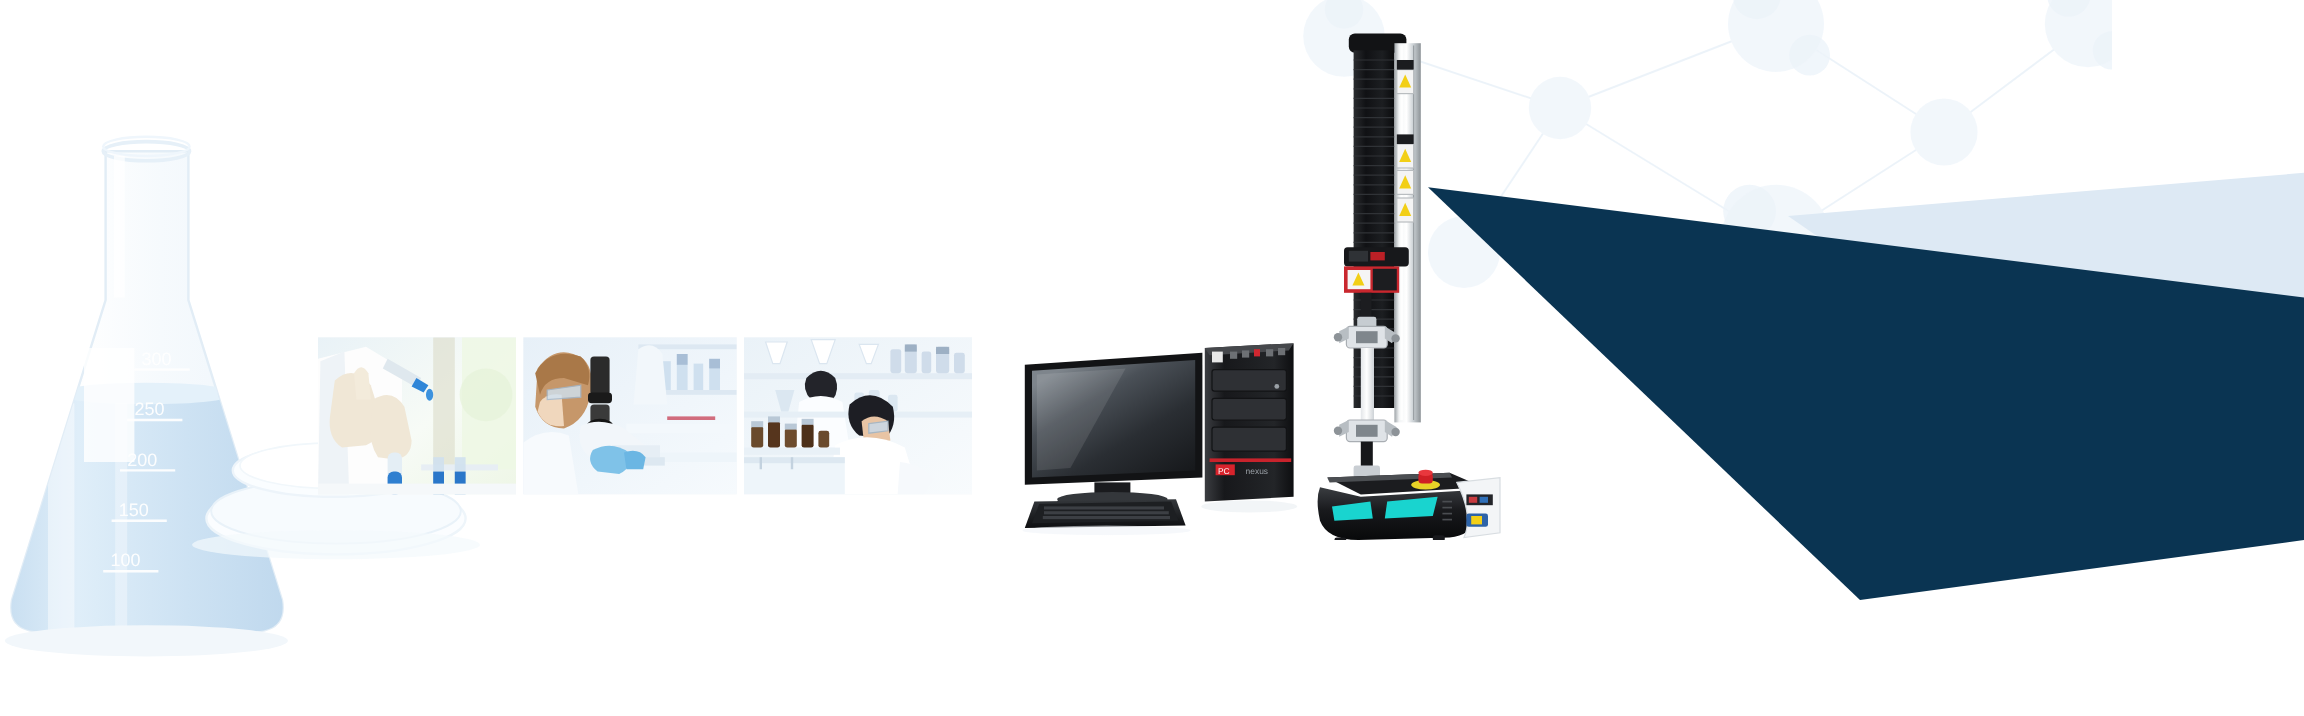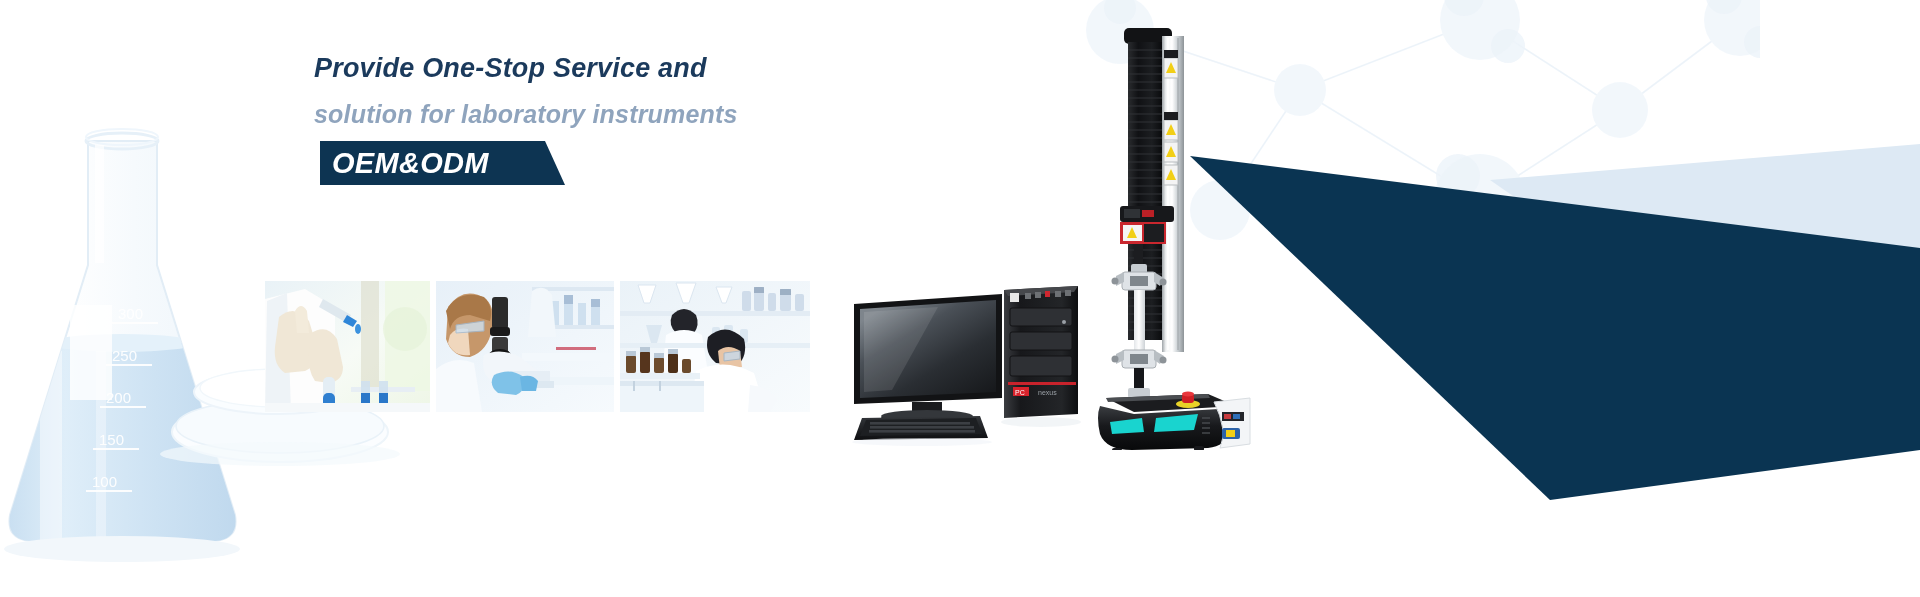--- a/index.html
+++ b/index.html
@@ -9,21 +9,21 @@
     background:#ffffff;
     font-family:"Liberation Sans", sans-serif;
     position:relative;
   }
   .banner{position:relative;width:1920px;height:597px;background:#ffffff;overflow:hidden;}
 
   
   .molecule-watermark{position:absolute;left:1060px;top:-40px;width:700px;height:330px;opacity:.5;pointer-events:none;}
 
   
-  .glassware{position:absolute;left:0px;top:115px;width:400px;height:480px;}
+  .glassware{position:absolute;left:0px;top:100px;width:400px;height:480px;}
   .petri{position:absolute;left:160px;top:340px;width:250px;height:130px;}
 
   
   .textblock{position:absolute;left:314px;top:55px;width:640px;}
   .headline-1{
     font-size:27px;font-style:italic;font-weight:bold;color:#1b3a5c;
     letter-spacing:.2px;line-height:1.0;white-space:nowrap;margin:0 0 20px 0;
   }
   .headline-2{
     font-size:25px;font-style:italic;font-weight:bold;color:#8fa4bd;
@@ -149,30 +149,20 @@
   <div class="petri">
     <svg width="250" height="130" viewBox="0 0 250 130" xmlns="http://www.w3.org/2000/svg">
       <ellipse cx="120" cy="92" rx="108" ry="30" fill="#fbfdff" stroke="#eef5fa" stroke-width="2"></ellipse>
       <ellipse cx="120" cy="86" rx="104" ry="27" fill="#f7fbfe" stroke="#e9f2f9" stroke-width="1.6"></ellipse>
       <ellipse cx="118" cy="52" rx="84" ry="22" fill="#fafdff" stroke="#edf4fa" stroke-width="2"></ellipse>
       <ellipse cx="118" cy="48" rx="78" ry="19" fill="#ffffff" stroke="#f1f7fb" stroke-width="1.4"></ellipse>
       <ellipse cx="120" cy="114" rx="120" ry="12" fill="#f4f9fc" opacity=".7"></ellipse>
     </svg>
   </div>
 
-  <div class="textblock">
-    <div class="headline-1">Provide One-Stop Service and</div>
-    <div class="headline-2">solution for laboratory instruments</div>
-    <div class="badge-wrap">
-      <svg class="badge-shape" viewBox="0 0 245 44" preserveAspectRatio="none" xmlns="http://www.w3.org/2000/svg">
-        <polygon points="0,0 225,0 245,44 0,44" fill="#0d3452"></polygon>
-      </svg>
-      <span class="badge-label">OEM&amp;ODM</span>
-    </div>
-  </div>
 
   <div class="photo-strip">
 
     <div class="photo p1">
       <svg width="165" height="131" viewBox="0 0 165 131" xmlns="http://www.w3.org/2000/svg">
         <defs>
           <linearGradient id="p1bg" x1="0" y1="0" x2="1" y2="1">
             <stop offset="0%" stop-color="#e9f2f7"></stop>
             <stop offset="55%" stop-color="#f7fbf6"></stop>
             <stop offset="100%" stop-color="#eef6e6"></stop>

